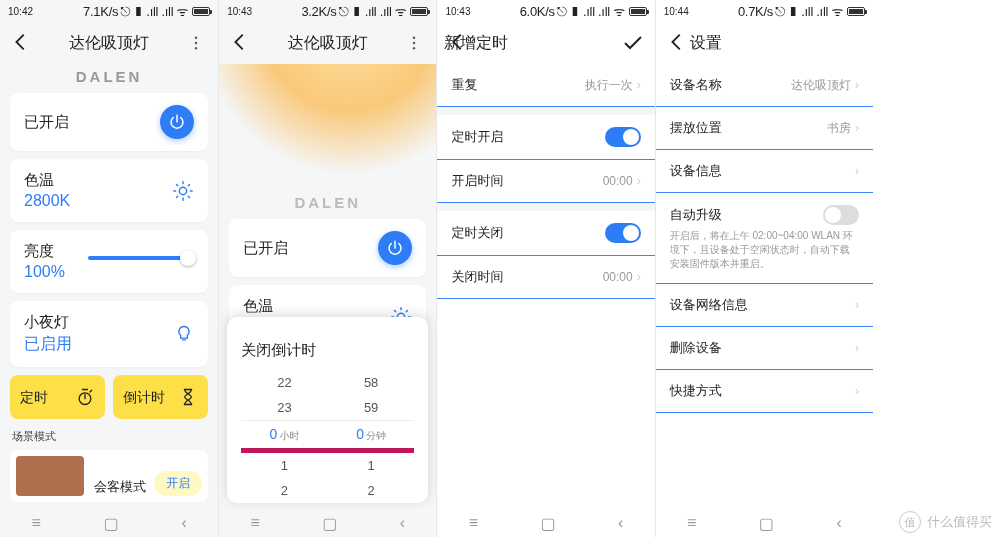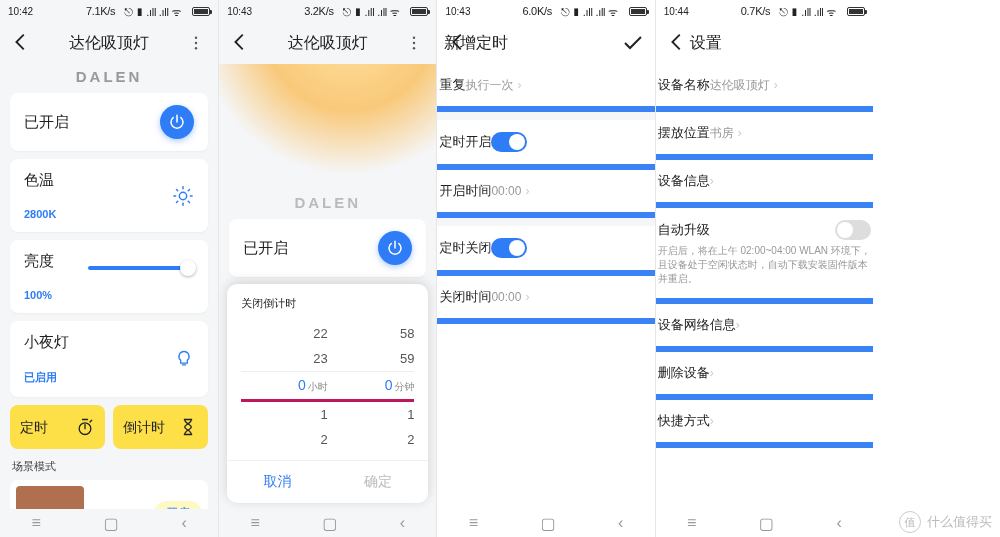--- a/index.html
+++ b/index.html
@@ -28,21 +28,21 @@
   .statusbar {
     height: 22px;
     display: flex;
     align-items: center;
     justify-content: space-between;
     padding: 0 8px;
     font-size: 10px;
     color: #222;
     background: transparent;
   }
-  .statusbar .right { display: flex; align-items: center; gap: 9px; font-size: 11px; }
+  .statusbar .right { display: flex; align-items: center; gap: 2px; font-size: 13px; }
   .statusbar .right span { letter-spacing: -0.3px; }
   .batt {
     display: inline-block; width: 18px; height: 9px; border: 1px solid #333; border-radius: 2px;
     position: relative; margin-left: 2px;
   }
   .batt::after { content:""; position:absolute; right:-3px; top:2px; width:2px; height:4px; background:#333; border-radius:0 1px 1px 0; }
   .batt-inner { display:block; margin:1px; height:5px; width:14px; background:#333; }
 
   
   .appbar {
@@ -63,21 +63,21 @@
     background:#fff; border-radius:8px; padding:12px 14px; margin-bottom:8px;
     box-shadow: 0 1px 2px rgba(0,0,0,0.04);
   }
   .row-between { display:flex; align-items:center; justify-content:space-between; }
   .power-btn {
     width:34px; height:34px; border-radius:50%; background:#2e7cf6;
     display:flex; align-items:center; justify-content:center;
     box-shadow: 0 2px 6px rgba(46,124,246,0.4);
   }
   .label-big { font-size:15px; color:#222; }
-  .sub-blue { font-size:11px; color:#2e7cf6; margin-top:18px;font-weight:bold; }
+  .sub-blue { font-size:16px; color:#2e7cf6; margin-top:2px; }
   .slider {
     position:relative; height:4px; background:#2e7cf6; border-radius:2px; margin-top:8px;
   }
   .slider-thumb { position:absolute; right:-2px; top:-6px; width:16px; height:16px; border-radius:50%; background:#fff; box-shadow:0 1px 3px rgba(0,0,0,0.3); }
   .two-cols { display:flex; gap:8px; }
   .half-card {
     flex:1; background:#fde047; border-radius:8px; padding:12px 10px;
     display:flex; align-items:flex-end; justify-content:space-between;
     font-size:14px; color:#222;
   }
@@ -93,34 +93,34 @@
 
   
   .s2-hero { height:130px; background: radial-gradient(circle at 60% -30%, #ffe2a0 0%, #f9c97a 40%, #f5f6f8 70%); }
   .s2-brand { text-align:center; color:#bbb; letter-spacing:3px; font-weight:600; font-size:15px; }
   .s2-cards { padding:0 10px; }
   .sheet {
     position:absolute; left:8px; right:8px; bottom:34px;
     background:#fff; border-radius:10px; box-shadow:0 -2px 12px rgba(0,0,0,0.15);
     z-index:5;
   }
-  .sheet-title { font-size:11px; color:#222; padding:12px 14px 10px; }
+  .sheet-title { font-size:15px; color:#222; padding:24px 14px 10px; }
   .picker { display:flex; padding:0 14px; }
-  .picker-col { flex:1; text-align:right; font-size:13px; color:#555; }
+  .picker-col { flex:1; text-align:center; font-size:13px; color:#555; }
   .picker-col div { padding:5px 0; }
-  .picker-col .sel { color:#2e7cf6; font-size:14px; border-top:1px solid #eee; border-bottom:3px solid #be185d; }
+  .picker-col .sel { color:#2e7cf6; font-size:14px; border-top:1px solid #eee; border-bottom:5px solid #be185d; }
   .picker-col .sel small { font-size:10px; color:#888; margin-left:2px; }
   .sheet-actions { display:flex; border-top:1px solid #f0f0f0; margin-top:8px; }
   .sheet-actions div { flex:1; text-align:center; padding:12px 0; font-size:14px; }
 
   
   .list { background:#fff; }
   .li {
-    display:flex; align-items:center; 
-    padding:12px 2px; border-bottom:6px solid #3b82f6;
+    display:flex; align-items:center; justify-content:space-between;
+    padding:12px 14px; border-bottom:1px solid #3b82f6;
     font-size:13px; color:#222;
   }
   .li .val { color:#999; font-size:12px; display:flex; align-items:center; gap:4px; }
   .chev { color:#ccc; font-size:12px; }
   .gap { height:8px; background:#f5f6f8; }
   .toggle { width:36px; height:20px; border-radius:10px; background:#2e7cf6; position:relative; }
   .toggle::after { content:""; position:absolute; right:2px; top:2px; width:16px; height:16px; border-radius:50%; background:#fff; }
   .toggle.off { background:#ddd; }
   .toggle.off::after { right:auto; left:2px; }
   .li .sub { font-size:10px; color:#999; line-height:1.4; margin-top:4px; }
@@ -331,24 +331,20 @@
           <div>2</div>
         </div>
         <div class="picker-col">
           <div>58</div>
           <div>59</div>
           <div class="sel"><span>0</span><small>分钟</small></div>
           <div>1</div>
           <div>2</div>
         </div>
       </div>
-      <div class="sheet-actions">
-        <div style="color:#2e7cf6">取消</div>
-        <div style="color:#bbb">确定</div>
-      </div>
     </div>
 
     <div class="navbar" style="position:absolute;bottom:0;left:0;right:0">
       <span>≡</span>
       <span>▢</span>
       <span>‹</span>
     </div>
   </div>
 
   <div class="screen white">

